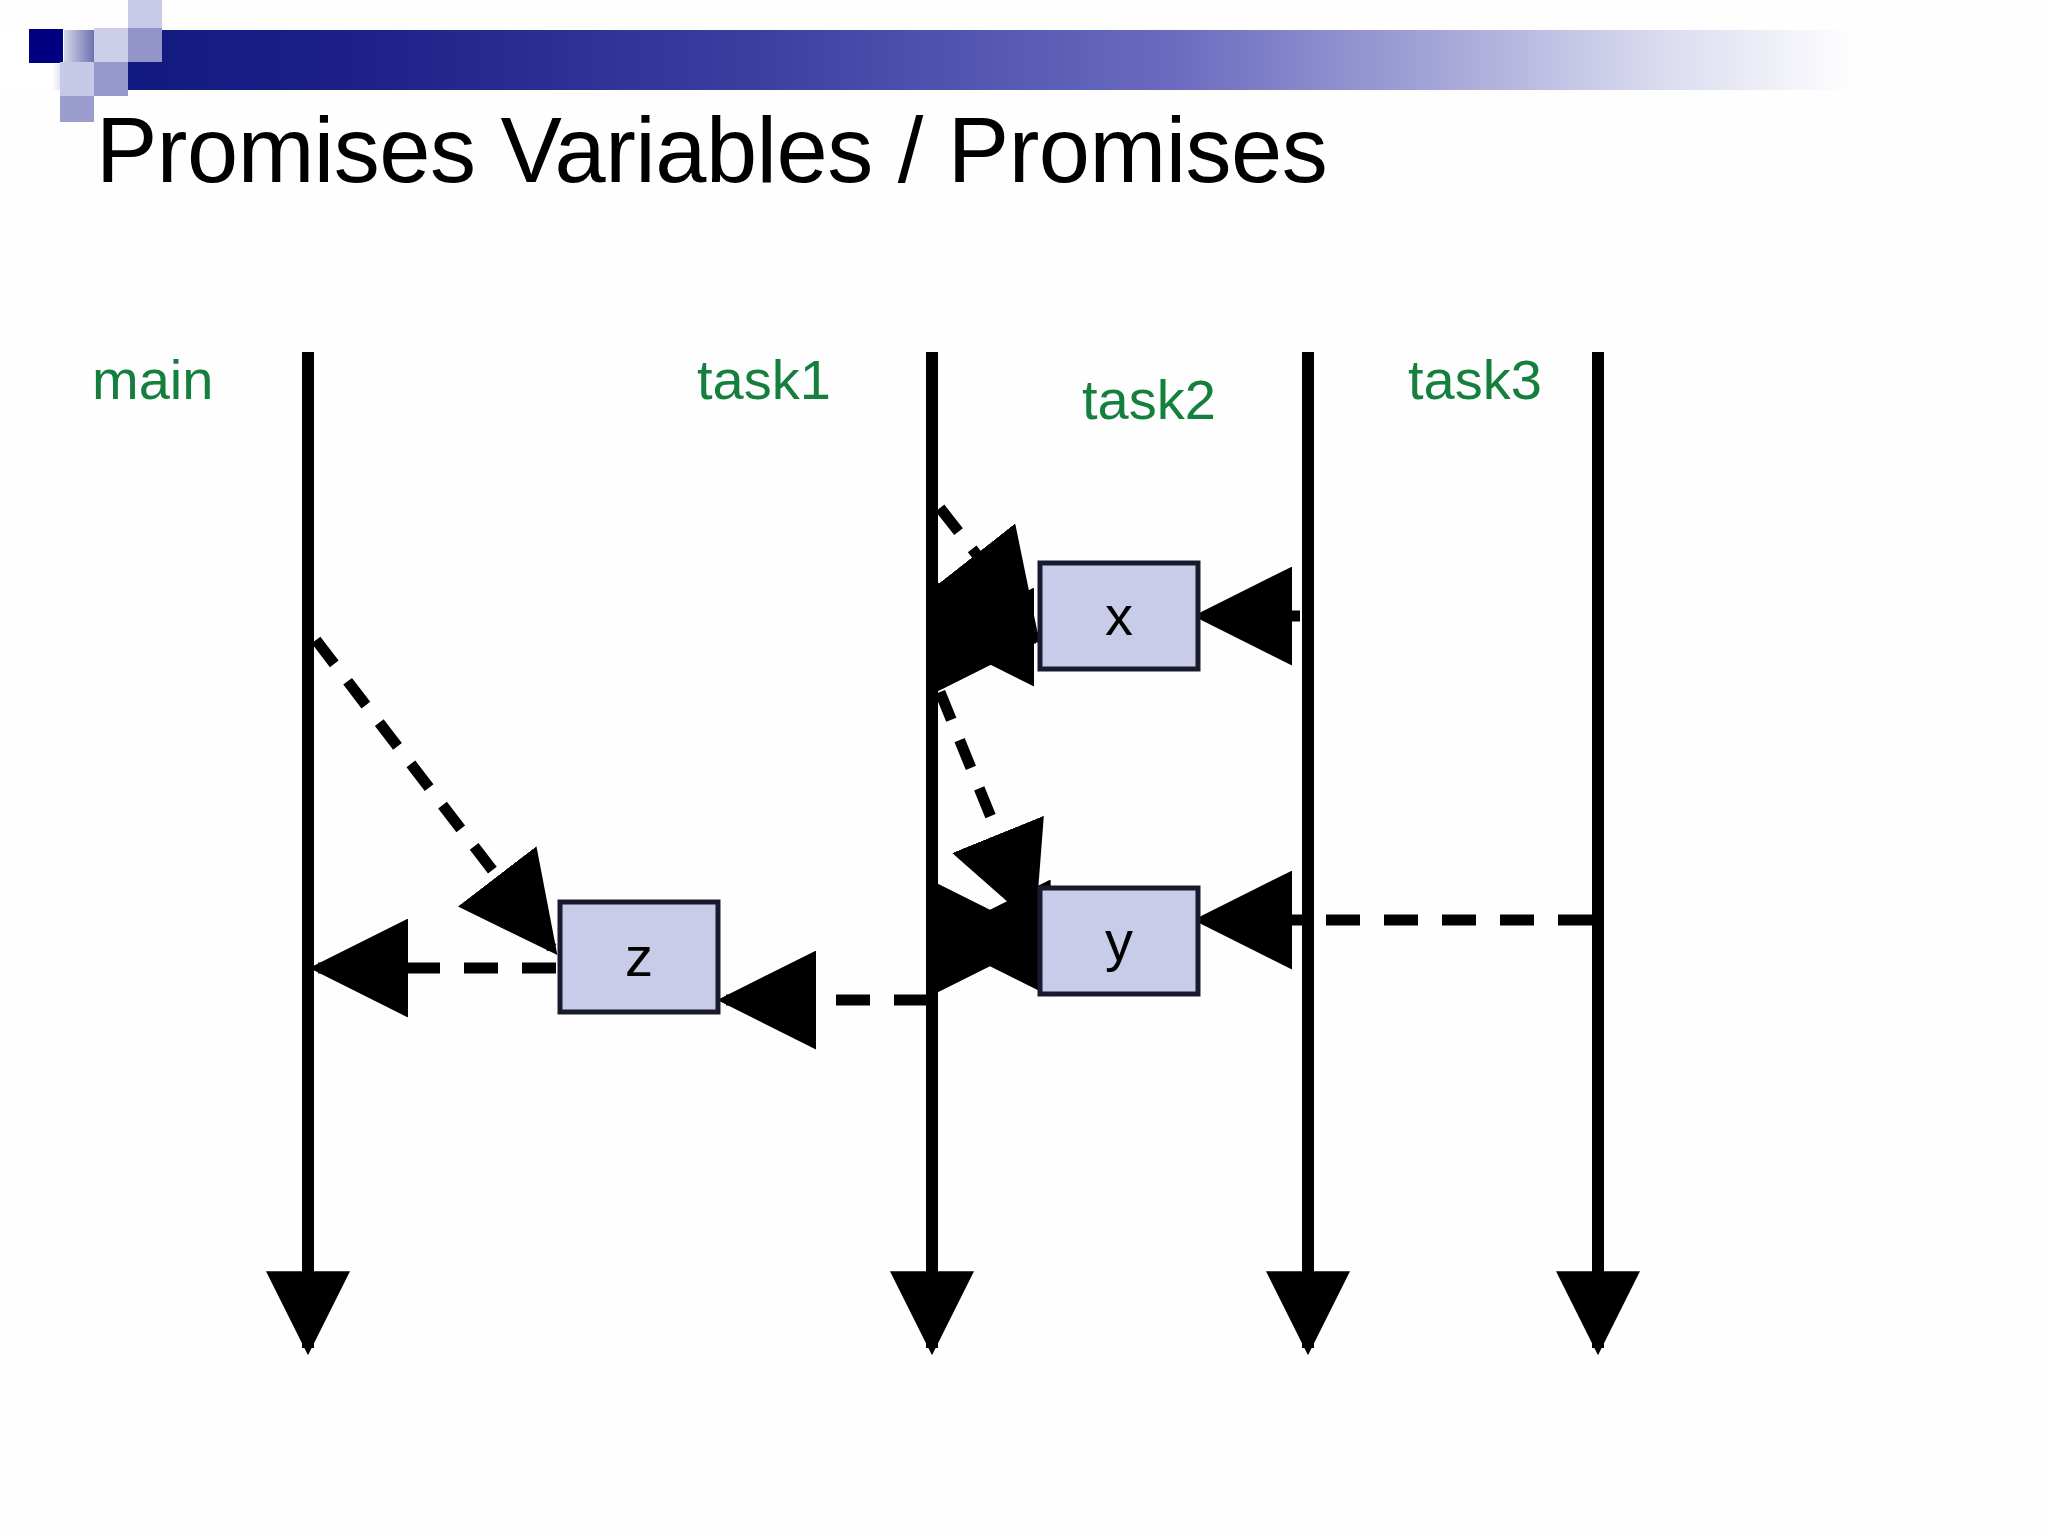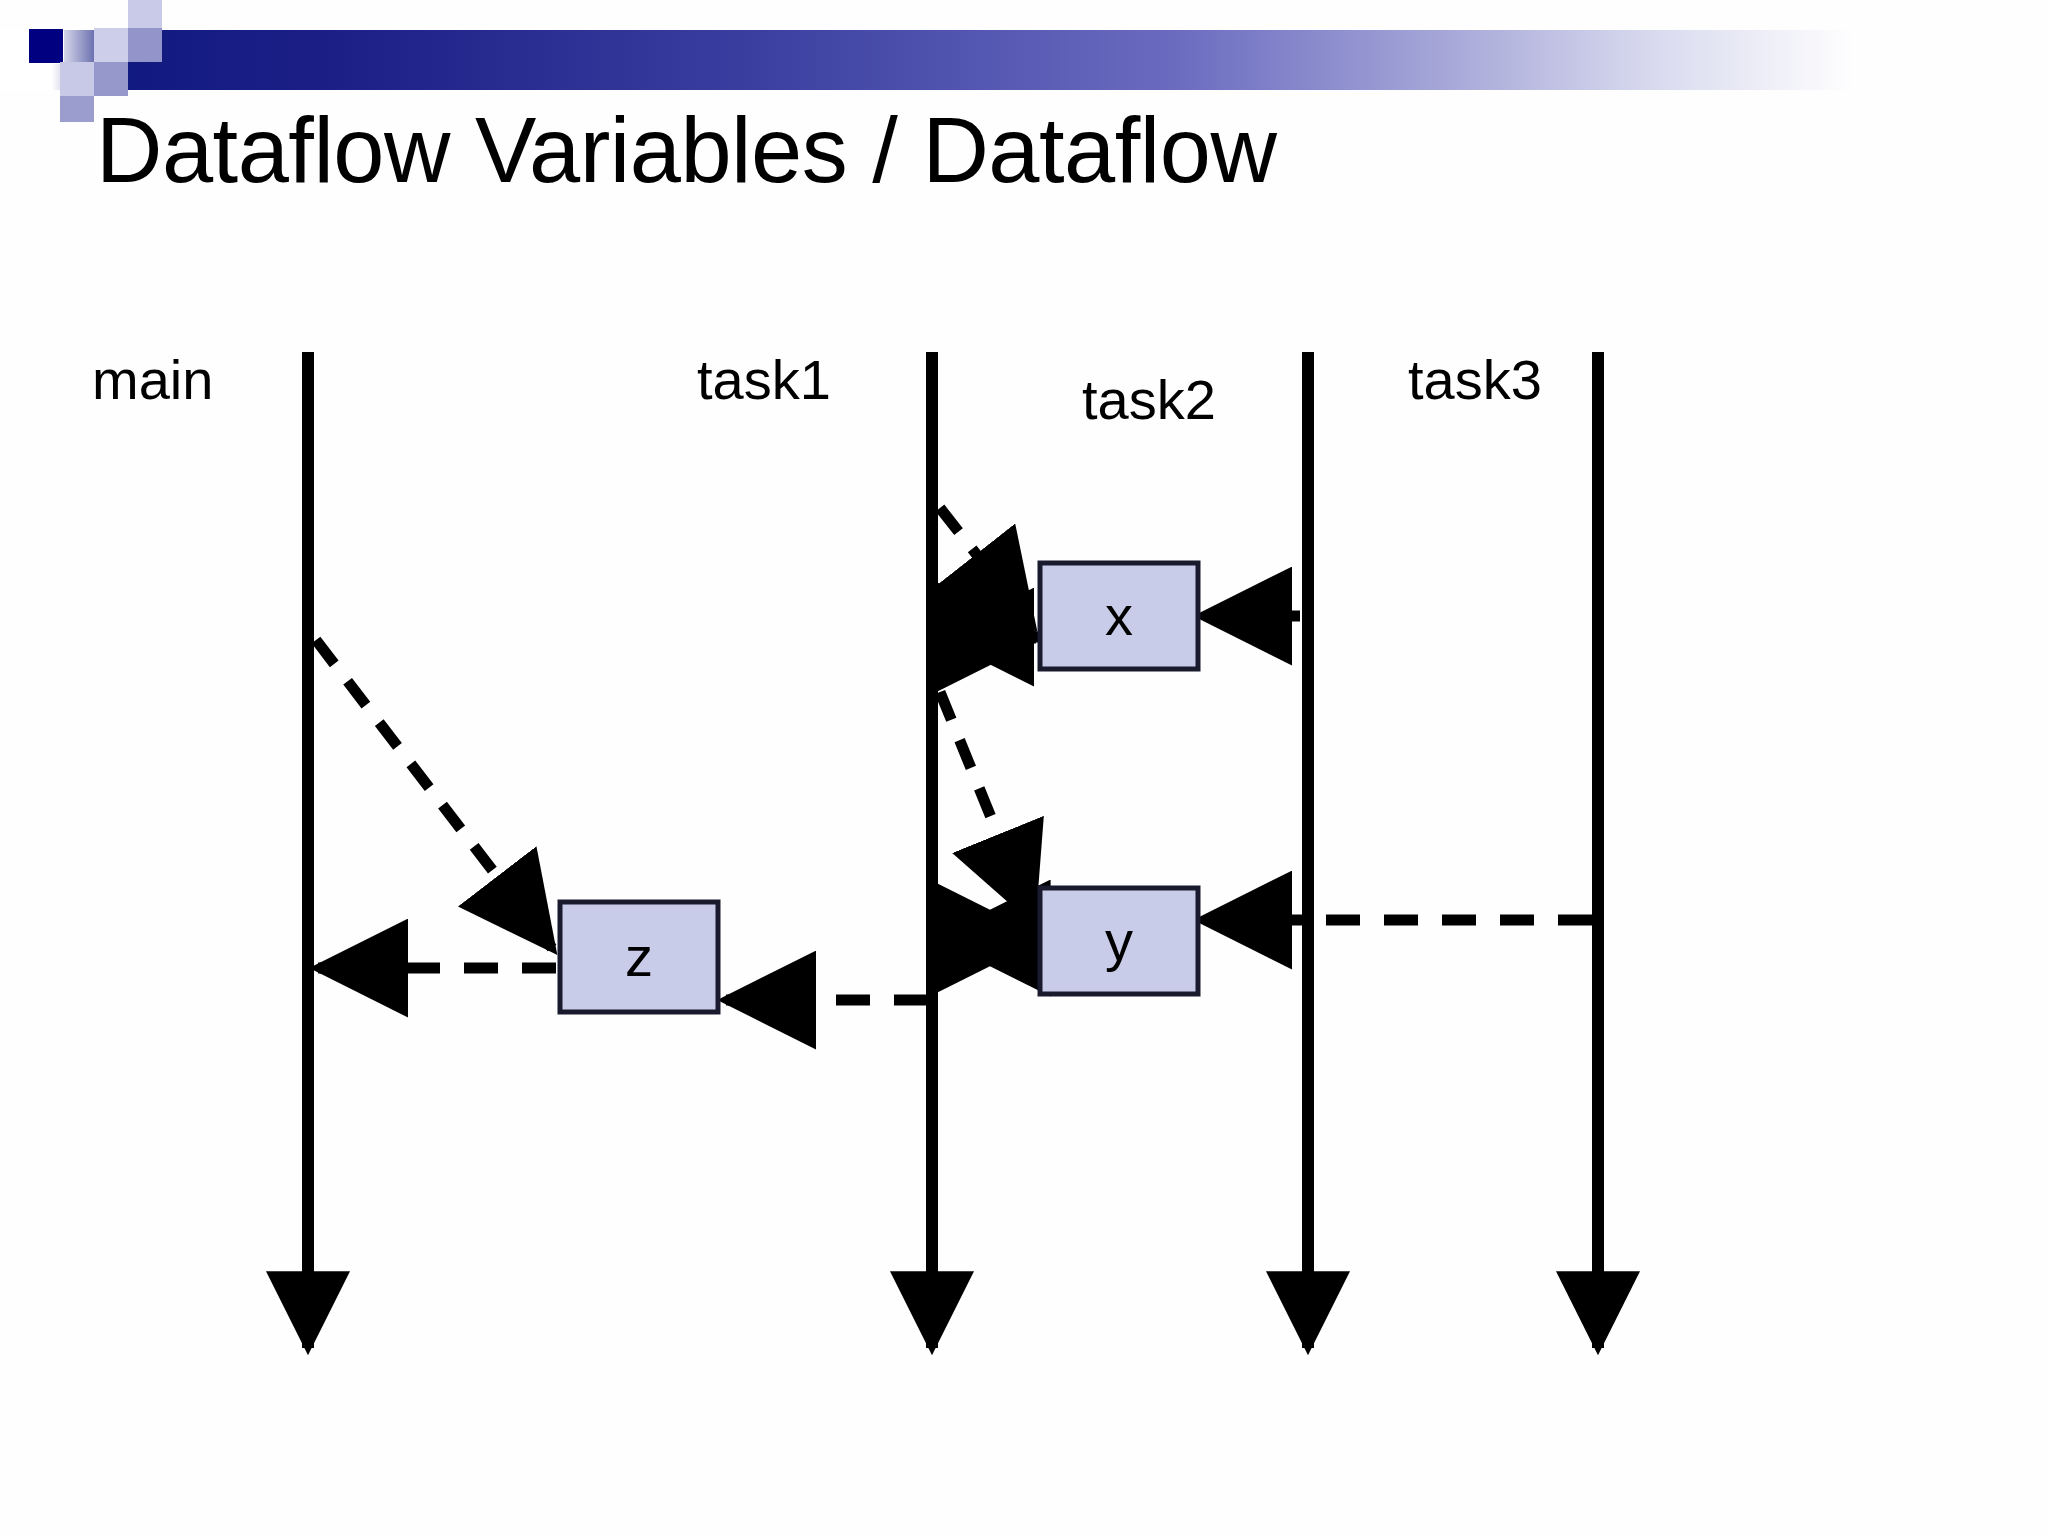--- a/index.html
+++ b/index.html
@@ -64,21 +64,21 @@
   #diagram {
     position: absolute;
     left: 0;
     top: 0;
     width: 2048px;
     height: 1536px;
   }
   .lane-label {
     position: absolute;
     font-size: 56px;
-    color: #000000;
+    color: #15803d;
     white-space: nowrap;
     line-height: 1;
   }
   .box-label {
     position: absolute;
     font-size: 56px;
     color: #000000;
     text-align: center;
     line-height: 1;
   }
@@ -92,21 +92,21 @@
   <div class="sq" style="left:128px; top:0px; width:34px; height:34px; background:#c9cae7;"></div>
   <div class="sq" style="left:128px; top:34px; width:34px; height:26px; background:#cdcee9;"></div>
   <div class="sq sq-outline" style="left:28px; top:28px; width:36px; height:36px; background:#000080;"></div>
   <div class="sq" style="left:94px; top:28px; width:34px; height:34px; background:#cdcee9;"></div>
   <div class="sq" style="left:128px; top:28px; width:34px; height:34px; background:#9294ca;"></div>
   <div class="sq" style="left:60px; top:62px; width:34px; height:34px; background:#c8c9e6;"></div>
   <div class="sq" style="left:94px; top:62px; width:34px; height:34px; background:#9698cc;"></div>
   <div class="sq" style="left:60px; top:96px; width:34px; height:26px; background:#9b9dcf;"></div>
 </div>
 
-<div id="title">Dataflow Variables / Dataflow</div>
+<div id="title">Promises Variables / Promises</div>
 
 <svg id="diagram" viewBox="0 0 2048 1536" width="2048" height="1536" xmlns="http://www.w3.org/2000/svg">
   <defs>
     <marker id="ah-solid" markerWidth="9" markerHeight="9" refX="8.2" refY="4.5" orient="auto" markerUnits="strokeWidth">
       <path d="M0,0 L9,4.5 L0,9 z" fill="#000000"></path>
     </marker>
     <marker id="ah-dash" markerWidth="9" markerHeight="9" refX="8.2" refY="4.5" orient="auto" markerUnits="strokeWidth">
       <path d="M0,0 L9,4.5 L0,9 z" fill="#000000"></path>
     </marker>
     <marker id="ah-life" markerWidth="7" markerHeight="7" refX="6.4" refY="3.5" orient="auto" markerUnits="strokeWidth">

